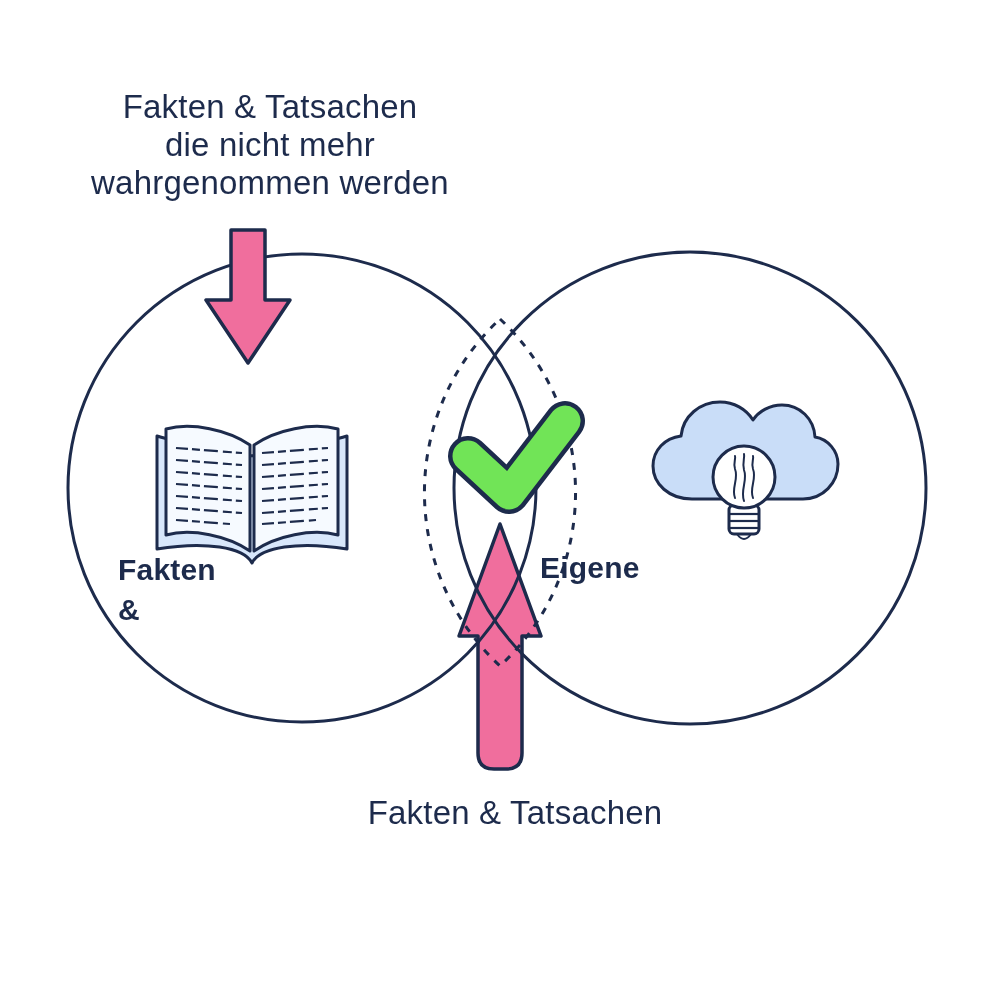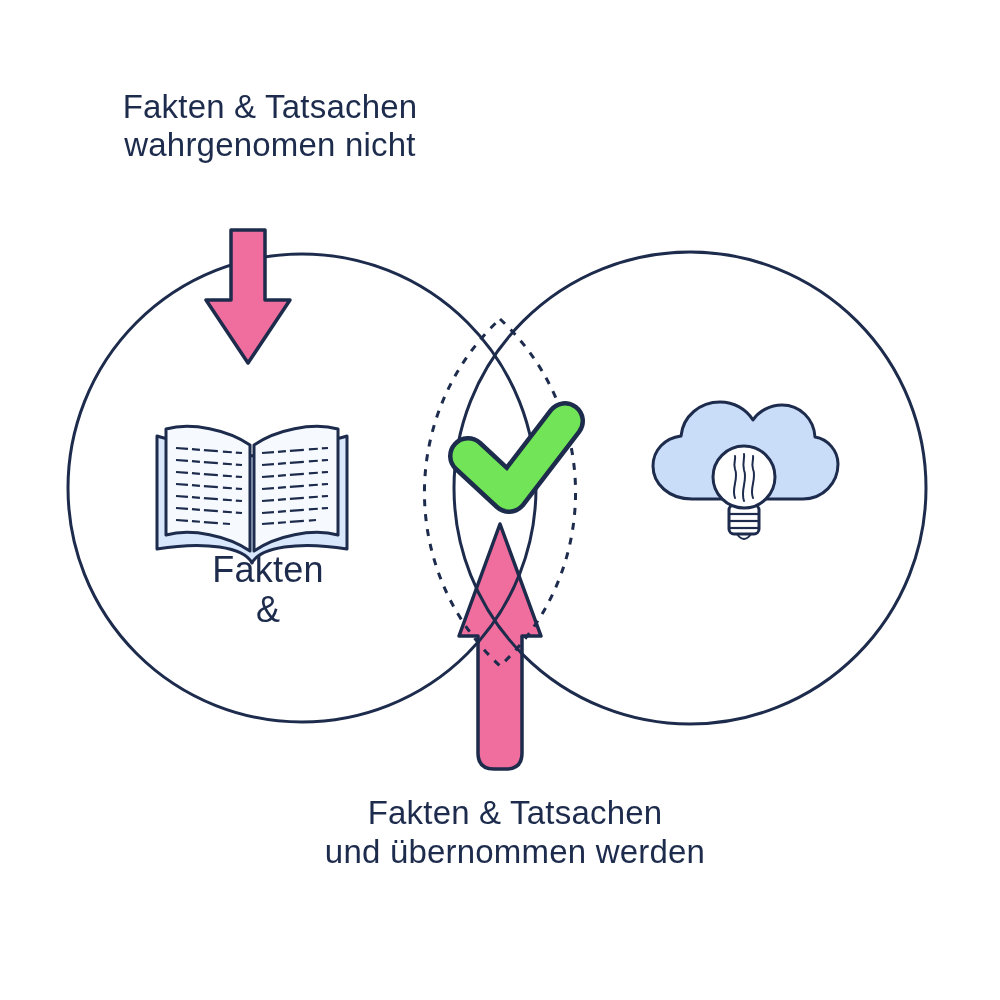--- a/index.html
+++ b/index.html
@@ -44,25 +44,25 @@
     position: absolute;
     text-align: center;
     color: var(--navy);
     font-size: 33px;
     line-height: 38px;
     font-weight: 500;
     letter-spacing: 0.2px;
   }
   .circle-label {
     position: absolute;
-    text-align: center;
+    text-align: left;
     color: var(--navy);
-    font-size: 36px;
+    font-size: 30px;
     line-height: 40px;
-    font-weight: 400;
+    font-weight: 700;
     letter-spacing: 0.2px;
   }
   #top-annotation    { left: 30px;  top: 88px;  width: 480px; }
   #bottom-annotation { left: 240px; top: 793px; width: 550px; line-height: 39px; }
   #left-label        { left: 118px; top: 550px; width: 300px; }
   #right-label       { left: 540px; top: 548px; width: 365px; }
 </style>
 </head>
 <body>
 
@@ -117,29 +117,30 @@
     </g>
 
     <g>
       <path class="check-under" d="M 468 456 L 509 494 L 565 421"></path>
       <path class="check-over" d="M 468 456 L 509 494 L 565 421"></path>
     </g>
   </svg>
 
   <div class="annotation" id="top-annotation">
     <div>Fakten &amp; Tatsachen</div>
-    <div>wahrgenomen nicht</div>
+    <div>die nicht mehr</div>
+    <div>wahrgenommen werden</div>
   </div>
 
   <div class="annotation" id="bottom-annotation">
     <div>Fakten &amp; Tatsachen</div>
-    <div>und übernommen werden</div>
   </div>
 
   <div class="circle-label" id="left-label">
     <div>Fakten</div>
     <div>&amp;</div>
   </div>
 
   <div class="circle-label" id="right-label">
+    <div>Eigene</div>
   </div>
 
 </div>
 
 </body></html>

